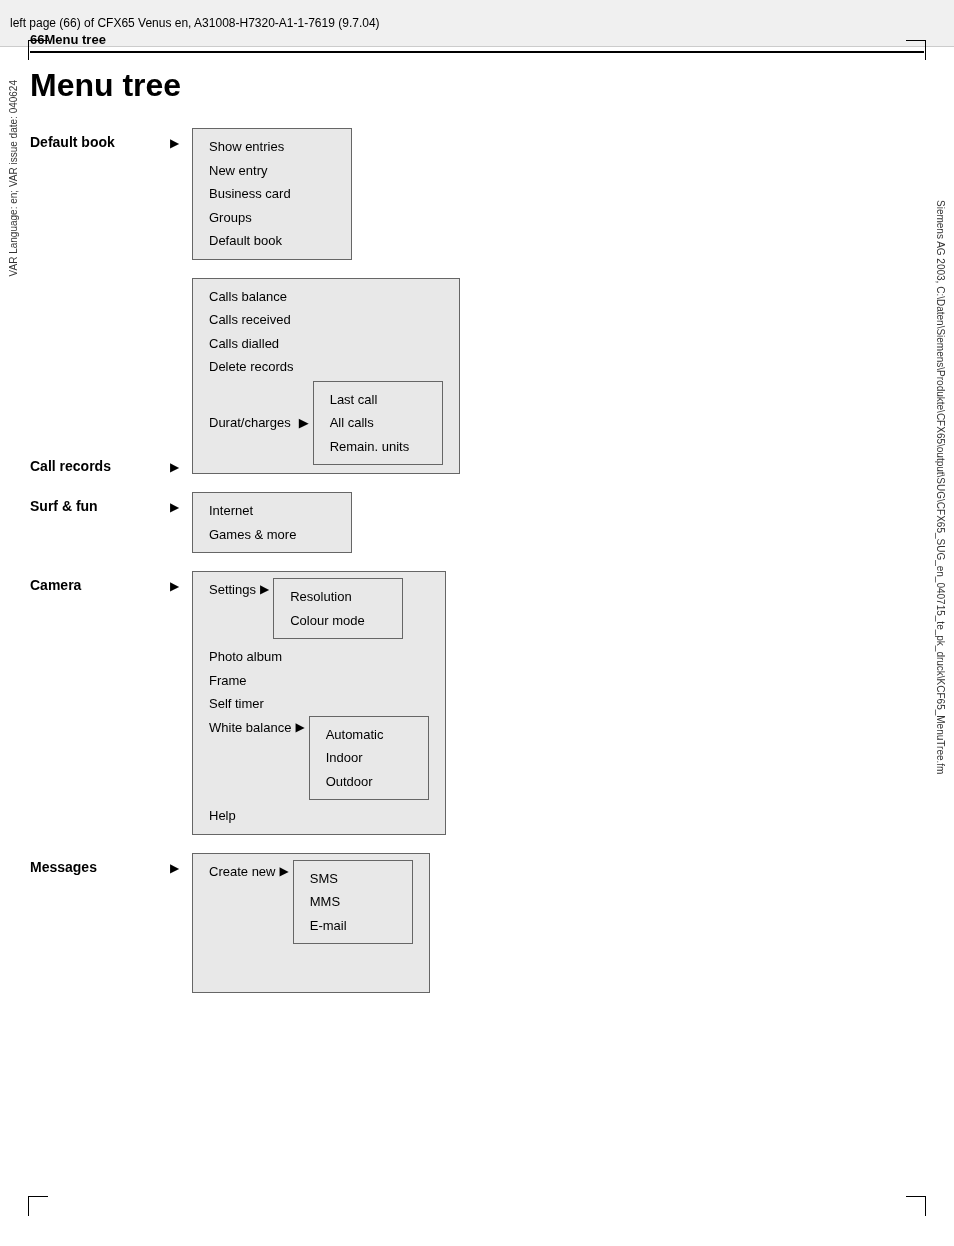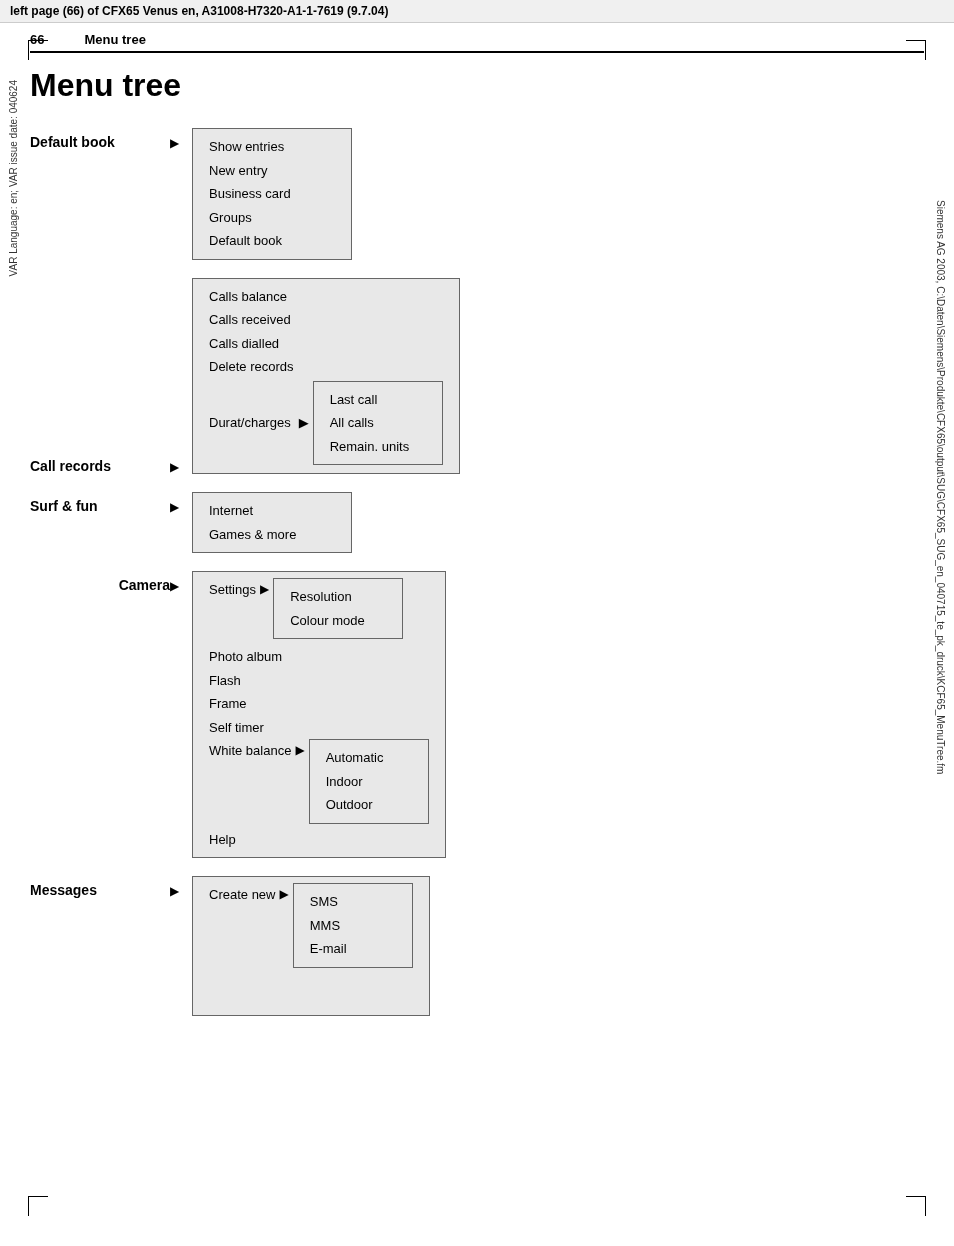--- a/index.html
+++ b/index.html
@@ -33,38 +33,37 @@
       top: 200px;
       writing-mode: vertical-rl;
       font-size: 10px;
       color: #333;
       white-space: nowrap;
     }
     
     .browser-bar {
       background: #f0f0f0;
       border-bottom: 1px solid #ccc;
-      padding: 4px 10px;
+      padding: 16px 10px;
       font-size: 12px;
       color: #000;
-      font-weight: bold;
+      font-weight: normal;
     }
     
     .page-content {
       position: absolute;
       top: 32px;
       left: 30px;
       right: 30px;
       bottom: 30px;
     }
     
     .page-header {
       display: flex;
       align-items: baseline;
-      gap: 40px;
       margin-bottom: 8px;
       padding-bottom: 4px;
       border-bottom: 2px solid #000;
     }
     .page-number {
       font-size: 13px;
       font-weight: bold;
       color: #000;
     }
     .page-title-header {
@@ -204,37 +203,36 @@
           <span class="category-label">Surf &amp; fun</span>
         </div>
         <div class="arrow">▶</div>
         <div class="menu-box">
           <div class="menu-box-item">Internet</div>
           <div class="menu-box-item">Games &amp; more</div>
         </div>
       </div>
 
       <div class="menu-row" style="align-items:flex-start;">
-        <div style="width:140px; flex-shrink:0; padding-top:6px;text-align:right;">
+        <div style="width:140px; flex-shrink:0; padding-top:6px;">
           <span class="category-label">Camera</span>
         </div>
         <div class="arrow">▶</div>
         <div style="display:flex; flex-direction:column;">
           <div class="menu-box">
 
             <div style="display:flex; align-items:flex-start;">
               <span class="menu-box-item" style="padding-top:2px; margin-right:4px;">Settings</span>
               <span style="font-size:12px; padding-top:4px; margin-right:4px;">▶</span>
               <div class="menu-box" style="min-width:130px;">
                 <div class="menu-box-item">Resolution</div>
                 <div class="menu-box-item">Colour mode</div>
               </div>
             </div>
             <div class="menu-box-item" style="margin-top:6px;">Photo album</div>
-            <div class="menu-box-item">Flash</div>
             <div class="menu-box-item">Frame</div>
             <div class="menu-box-item">Self timer</div>
 
             <div style="display:flex; align-items:flex-start;">
               <span class="menu-box-item" style="padding-top:2px; margin-right:4px;">White balance</span>
               <span style="font-size:12px; padding-top:4px; margin-right:4px;">▶</span>
               <div class="menu-box" style="min-width:120px;">
                 <div class="menu-box-item">Automatic</div>
                 <div class="menu-box-item">Indoor</div>
                 <div class="menu-box-item">Outdoor</div>

